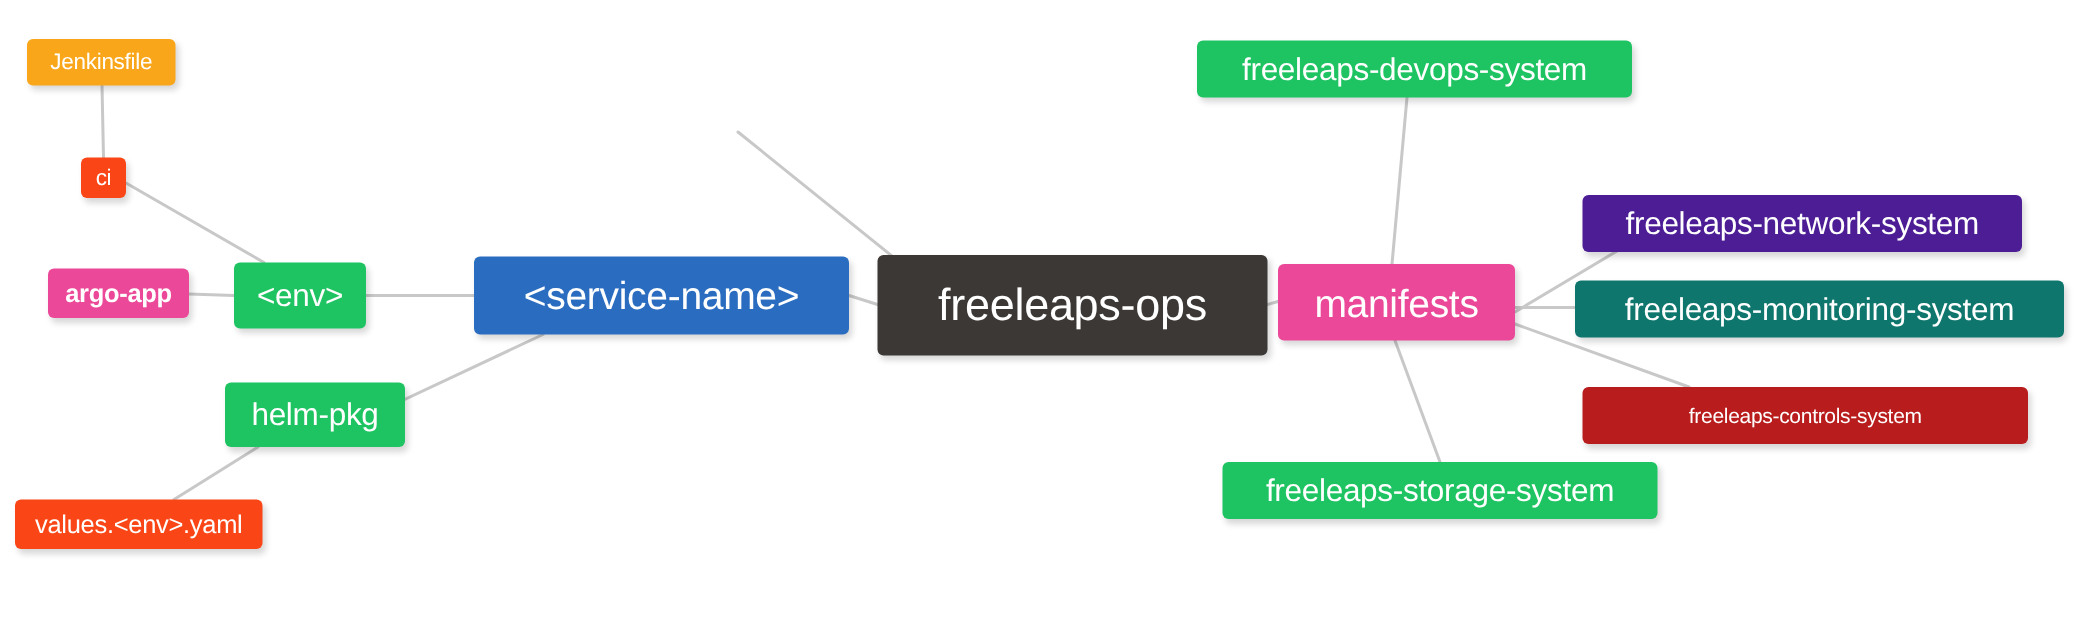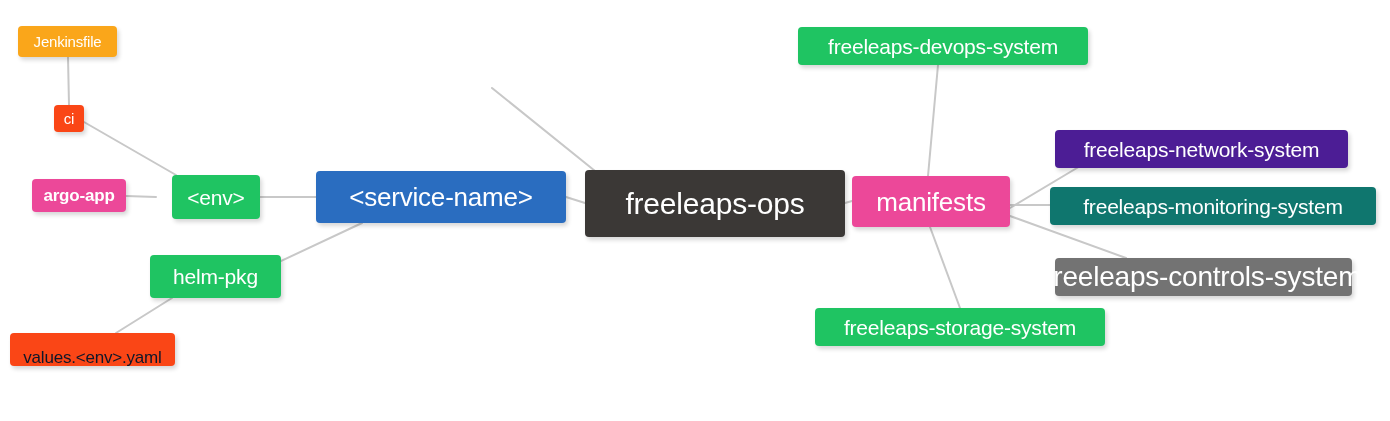--- a/index.html
+++ b/index.html
@@ -69,46 +69,46 @@
     </svg>
 <div class="node" style="left: 585px; top: 170px; width: 260px; height: 67px; background: rgb(59, 56, 54); color: rgb(255, 255, 255); font-size: 30px; align-items: center;">
       <span class="node-label">freeleaps-ops</span>
     </div>
     <div class="node" style="left: 316px; top: 171px; width: 250px; height: 52px; background: rgb(42, 109, 192); color: rgb(255, 255, 255); font-size: 26px; align-items: center;">
       <span class="node-label">&lt;service-name&gt;</span>
     </div>
     <div class="node" style="left: 852px; top: 176px; width: 158px; height: 51px; background: #ec4899; color: rgb(255, 255, 255); font-size: 26px;">
       <span class="node-label">manifests</span>
     </div>
-    <div class="node" style="left: 156px; top: 175px; width: 88px; height: 44px; background: rgb(31, 196, 98); color: rgb(255, 255, 255); font-size: 21px; margin-left: 16px;">
+    <div class="node" style="left: 156px; top: 175px; width: 88px; height: 44px; background: rgb(31, 196, 98); color: rgb(255, 255, 255); font-size: 21px;">
       <span class="node-label">&lt;env&gt;</span>
     </div>
-    <div class="node" style="left: 150px; top: 255px; width: 131px; height: 43px; background: rgb(31, 196, 98); color: rgb(255, 255, 255); font-size: 21px;">
+    <div class="node" style="left: 150px; top: 255px; width: 120px; height: 43px; background: rgb(31, 196, 98); color: rgb(255, 255, 255); font-size: 21px;">
       <span class="node-label">helm-pkg</span>
     </div>
     <div class="node" style="left: 54px; top: 105px; width: 30px; height: 27px; background: rgb(250, 70, 22); color: rgb(255, 255, 255); font-size: 15px;">
       <span class="node-label">ci</span>
     </div>
     <div class="node" style="left: 18px; top: 26px; width: 99px; height: 31px; background: rgb(250, 166, 26); color: rgb(255, 255, 255); font-size: 15px;">
       <span class="node-label">Jenkinsfile</span>
     </div>
     <div class="node" style="left: 32px; top: 179px; width: 94px; height: 33px; background: #ec4899; color: rgb(255, 255, 255); font-size: 17px; font-weight: bold;">
       <span class="node-label">argo-app</span>
     </div>
-    <div class="node" style="left: 10px; top: 333px; width: 165px; height: 33px; background: rgb(250, 70, 22); color: #0f172a; font-size: 17px; align-items: flex-end;">
+    <div class="node" style="left: 10px; top: 333px; width: 165px; height: 33px; background: rgb(250, 70, 22); color: #ffffff; font-size: 17px;">
       <span class="node-label">values.&lt;env&gt;.yaml</span>
     </div>
     <div class="node" style="left: 798px; top: 27px; width: 290px; height: 38px; background: rgb(31, 196, 98); color: rgb(255, 255, 255); font-size: 21px;">
       <span class="node-label">freeleaps-devops-system</span>
     </div>
     <div class="node" style="left: 1055px; top: 112px; width: 293px; height: 38px; background: #4c1d95; color: rgb(255, 255, 255); font-size: 21px; margin-top: 18px;">
       <span class="node-label">freeleaps-network-system</span>
     </div>
     <div class="node" style="left: 1050px; top: 187px; width: 326px; height: 38px; background: #0f766e; color: rgb(255, 255, 255); font-size: 21px;">
       <span class="node-label">freeleaps-monitoring-system</span>
     </div>
-    <div class="node" style="left: 1055px; top: 258px; width: 297px; height: 38px; background: #737373; color: rgb(255, 255, 255); font-size: 28px;">
+    <div class="node" style="left: 1055px; top: 258px; width: 297px; height: 38px; background: #b91c1c; color: rgb(255, 255, 255); font-size: 14px;">
       <span class="node-label">freeleaps-controls-system</span>
     </div>
     <div class="node" style="left: 815px; top: 308px; width: 290px; height: 38px; background: rgb(31, 196, 98); color: rgb(255, 255, 255); font-size: 21px;">
       <span class="node-label">freeleaps-storage-system</span>
     </div>
   </div>
 
 </body></html>

